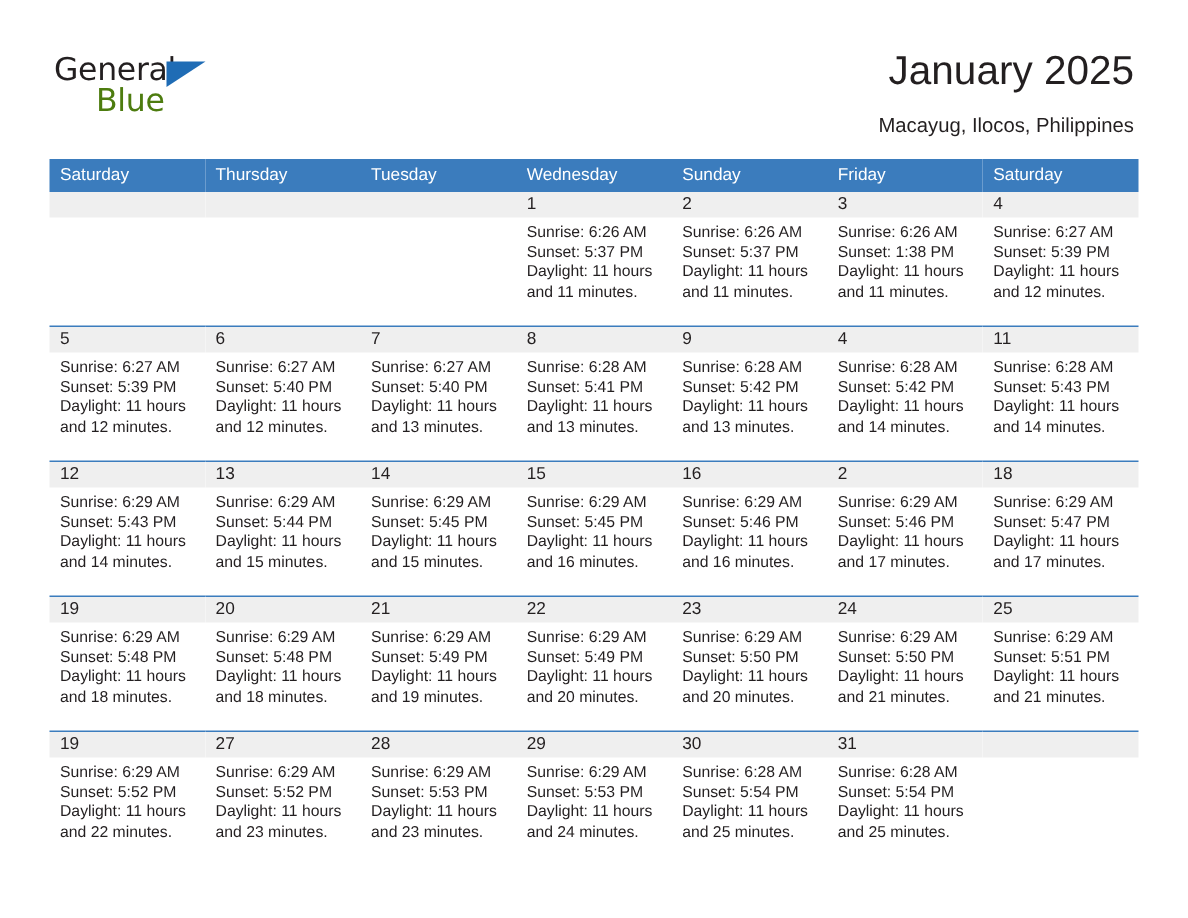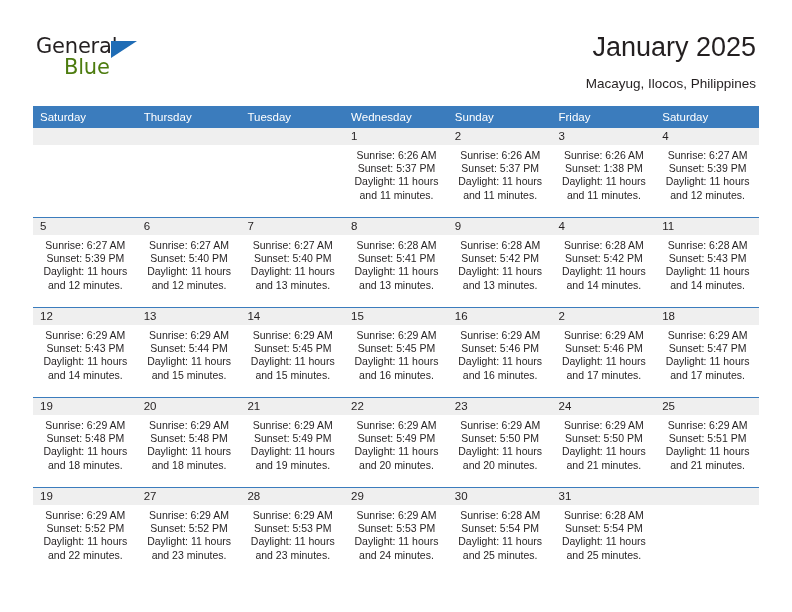--- a/index.html
+++ b/index.html
@@ -138,21 +138,20 @@
   }
   .daynum-band.empty {
     color: transparent;
   }
 
   .cell-body {
     padding: 4px 6px 0 7px;
     font-size: 10.5px;
     line-height: 13.2px;
     color: #231f20;
-    text-align: center;
   }
   .cell-body div {
     white-space: nowrap;
   }
 </style>
 </head>
 <body>
 
 <div class="page">
 

